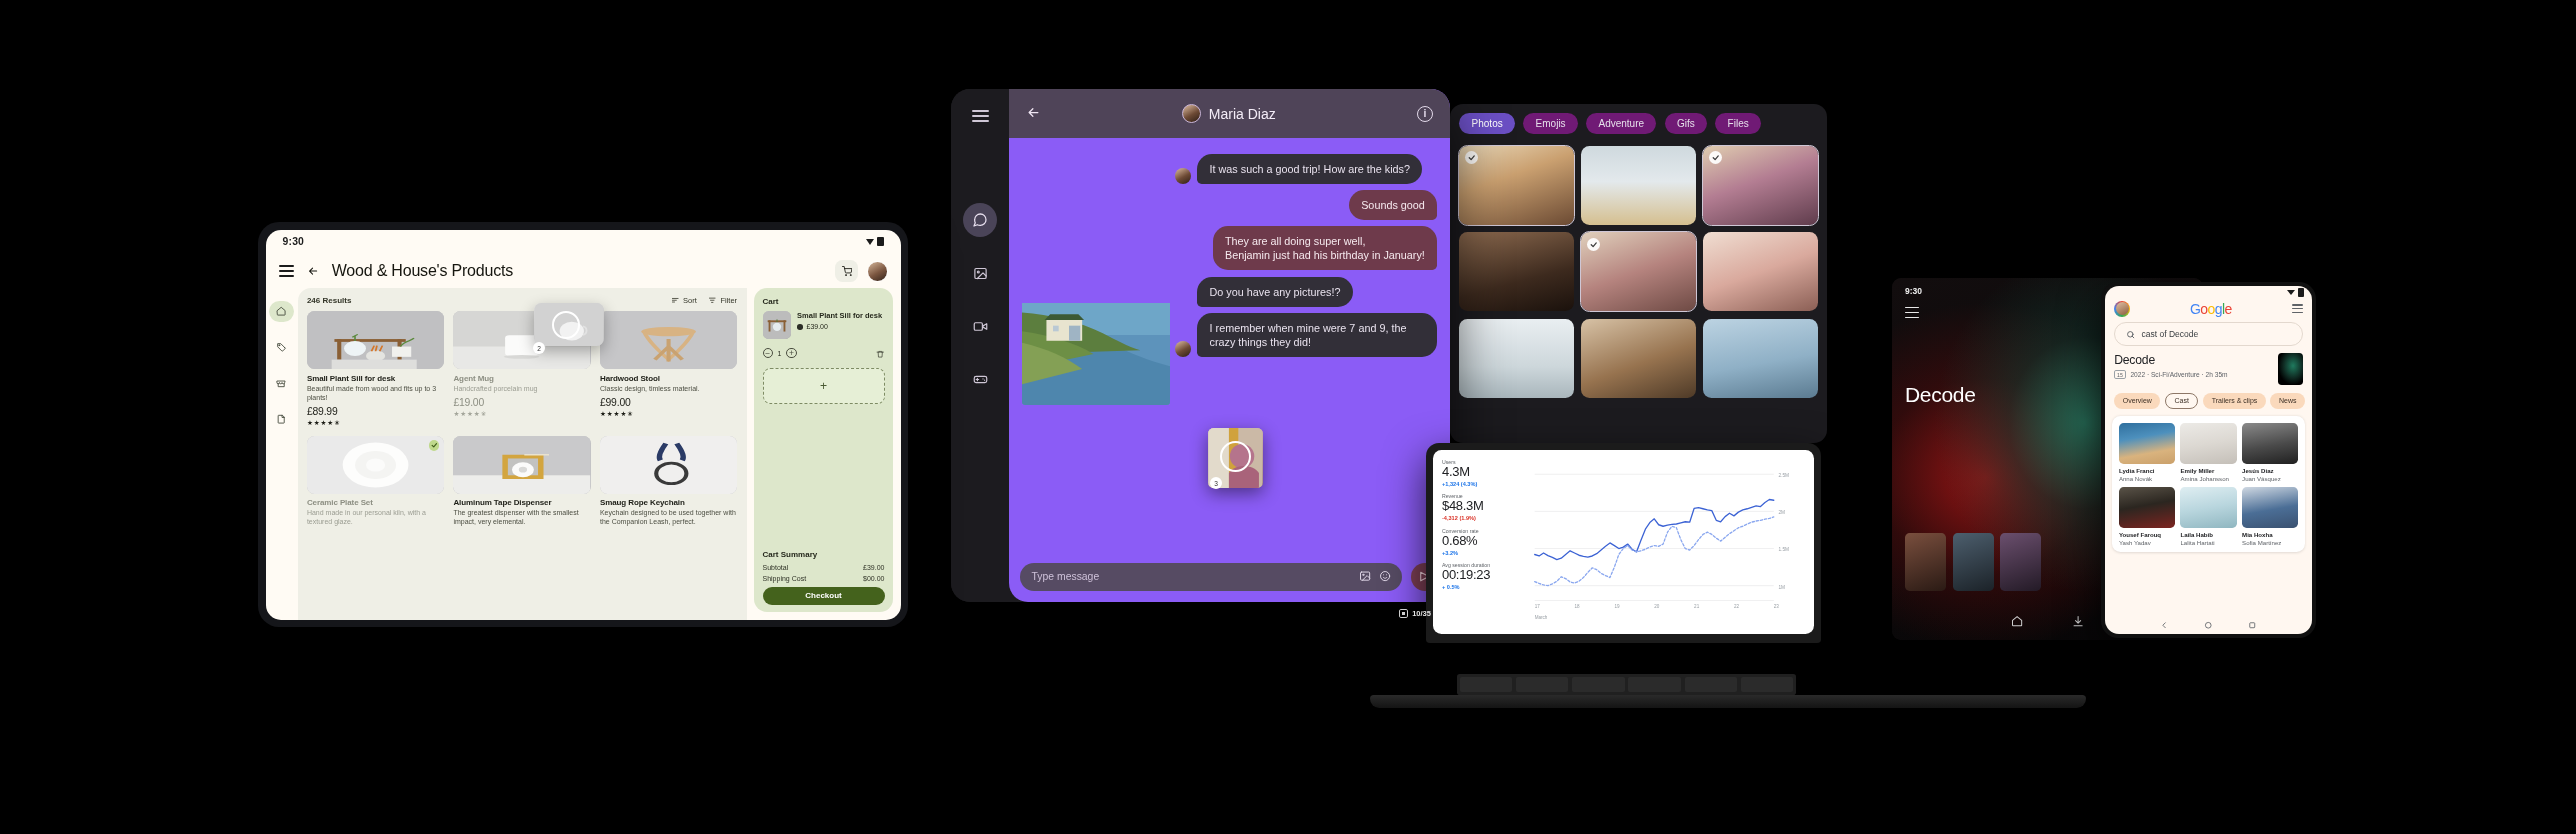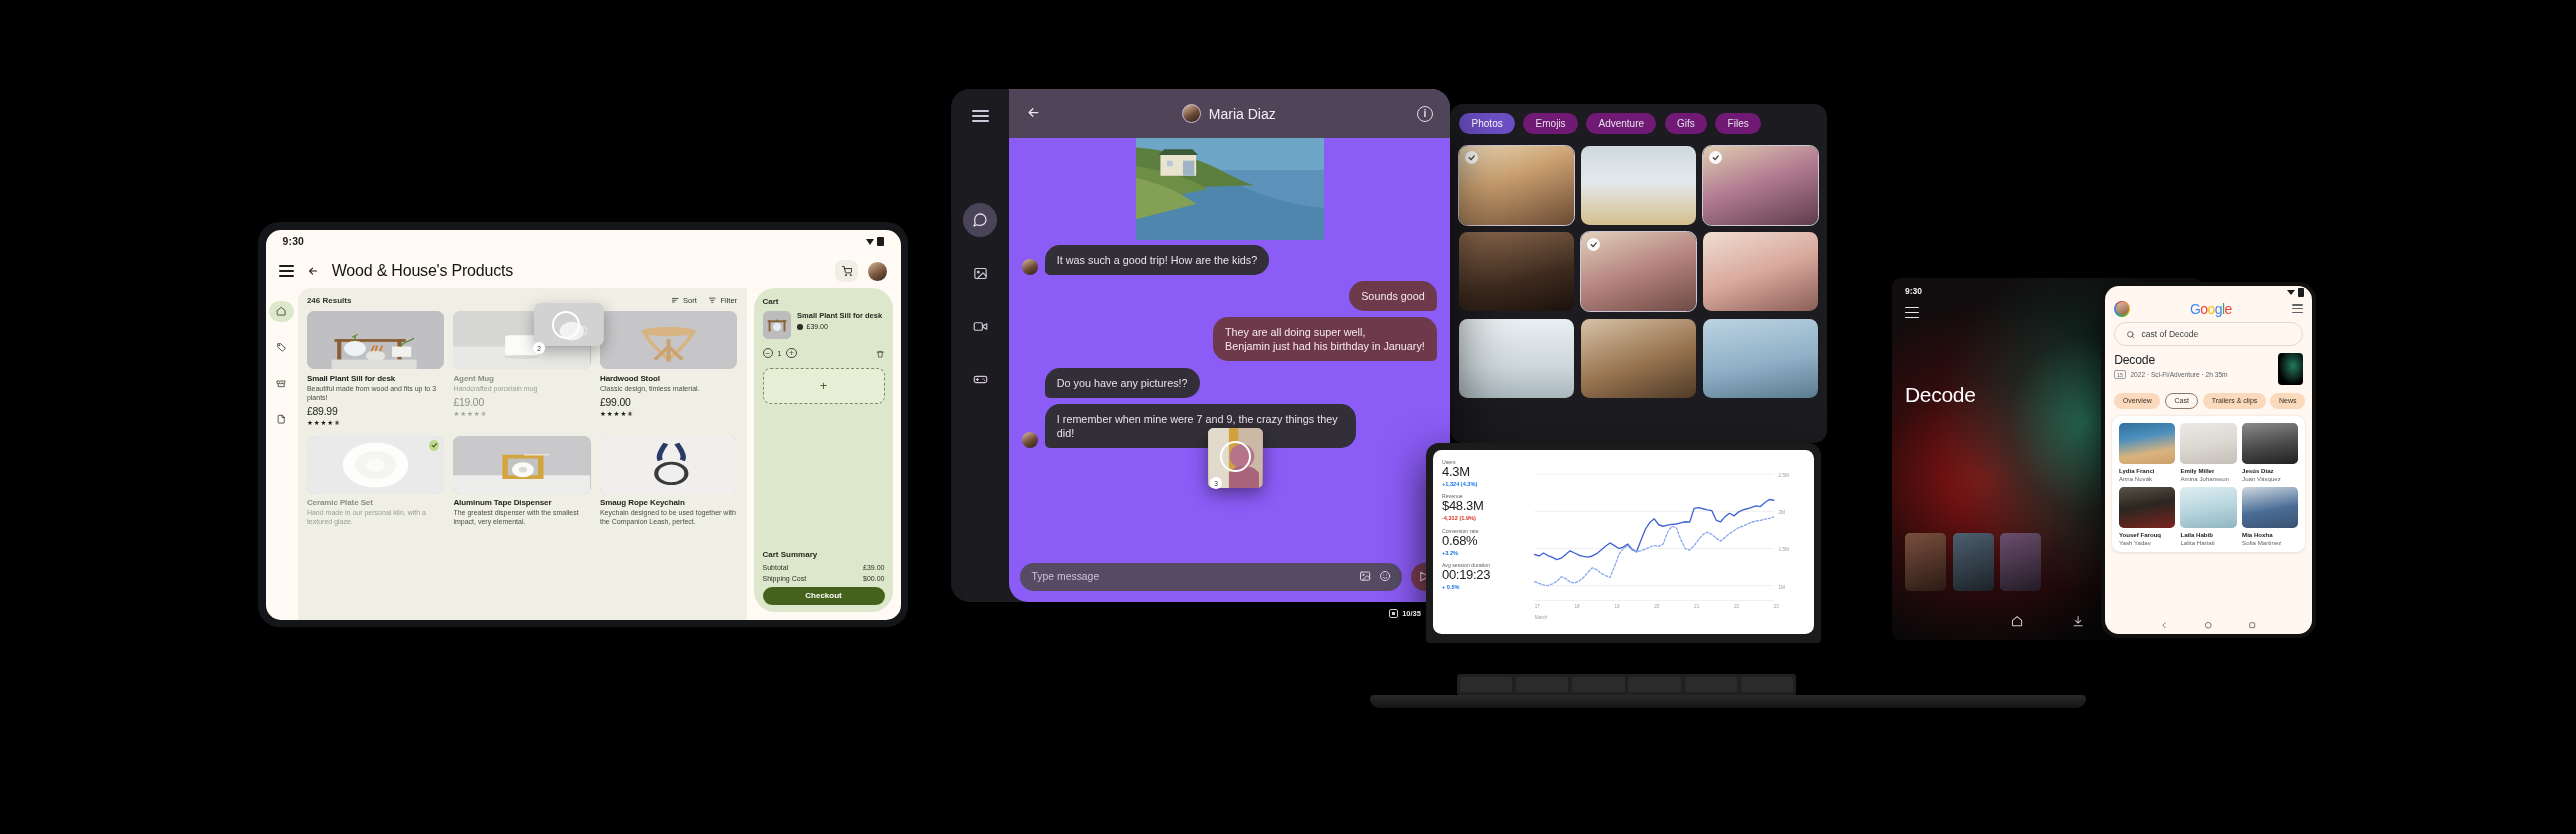--- a/index.html
+++ b/index.html
@@ -56,21 +56,21 @@
   .chk svg { display:block; }
   .p-name { font-size: 8px; font-weight: 700; color: #1d1e17; margin-top: 4.7px; letter-spacing: -0.1px; }
   .p-desc { font-size: 7px; color: #4c4e42; line-height: 1.28; margin-top: 1.9px; }
   .p-price { font-size: 10.4px; color: #1d1e17; margin-top: 3.8px; letter-spacing: -0.2px; }
   .stars { margin-top: 1.9px; font-size: 6.6px; color: #1d1e17; letter-spacing: 0.9px; }
   .card.muted .p-name, .card.muted .p-price { color: #8d8f83; }
   .card.muted .p-desc { color: #9b9d92; }
   .card.muted .stars { color: #a4a69b; }
 
   
-  .cart-panel { width: 139px; background: #DDE7CB; border-radius: 21px; margin: 0 7.5px 7.5px 7.5px; padding: 8.5px 8.5px 7.5px 8.5px; display: flex; flex-direction: column; }
+  .cart-panel { width: 139px; background: #DDE7CB; border-radius: 13px; margin: 0 7.5px 7.5px 7.5px; padding: 8.5px 8.5px 7.5px 8.5px; display: flex; flex-direction: column; }
   .cart-h { font-size: 8px; font-weight: 700; color: #26291d; margin-bottom: 5.6px; }
   .cart-item { display: flex; gap: 6.6px; }
   .cart-thumb { width: 28px; height: 28px; border-radius: 5.6px; background: linear-gradient(160deg,#cfcfcf,#9d9d9d); overflow:hidden; position:relative;}
   .cart-iname { font-size: 7.5px; font-weight: 700; color: #26291d; line-height: 1.25; }
   .cart-var { display: flex; align-items: center; gap: 3.8px; margin-top: 2.8px; }
   .swatch { width: 5.6px; height: 5.6px; border-radius: 50%; background: #2b2d26; }
   .cart-iprice { font-size: 7px; color: #26291d; }
   .qty-row { display: flex; align-items: center; gap: 4.7px; margin-top: 5.6px; }
   .qbtn { width: 10.4px; height: 10.4px; border-radius: 50%; border: 0.9px solid #4a4d3f; display: flex; align-items: center; justify-content: center; font-size: 8.5px; line-height: 1; color: #4a4d3f; }
   .qnum { font-size: 7px; color: #26291d; }
@@ -94,21 +94,21 @@
   .chat-rail .hamb2 i { height: 1.9px; background: #CFC7D6; border-radius: 1.9px; }
   .rail-btn { width: 34px; height: 34px; border-radius: 17px; display: flex; align-items: center; justify-content: center; margin-bottom: 19px; color: #CFC7D6; }
   .rail-btn.on { background: #4A4458; }
   .chat-col { flex: 1; background: #8b5cf6; display: flex; flex-direction: column; min-width: 0; border-radius: 19px 0 0 19px; }
   .chat-head { height: 49px; background: #4F4458; display: flex; align-items: center; padding: 0 17px; gap: 11.3px; }
   .chat-head .back { color: #EFE6F3; font-size: 17px; line-height: 1; }
   .chat-head .mid { flex: 1; display: flex; align-items: center; justify-content: center; gap: 7.5px; }
   .chat-av { width: 19px; height: 19px; border-radius: 50%; background: linear-gradient(150deg,#e0c0a4,#6d4a35 55%,#2b1d15); border: 0.9px solid #cbb7d8; }
   .chat-name { font-size: 14px; color: #F3ECF7; }
   .info-ico { width: 16px; height: 16px; border-radius: 50%; border: 1.4px solid #E3DAEA; color: #E3DAEA; font-size: 10.4px; display: flex; align-items: center; justify-content: center; font-weight:700;}
-  .chat-body { flex: 1; padding: 0 13px 0 13px; display: flex; flex-direction: column; gap: 5px; overflow: hidden; }
+  .chat-body { flex: 1; padding: 0 13px 0 13px; display: flex; flex-direction: row; gap: 5px; overflow: hidden; margin-top: 16px; }
   .hero-img { width: 188px; height: 102px; align-self: center; margin-top: 0; border-radius: 0 0 3.8px 3.8px; overflow:hidden;
     background:
       linear-gradient(180deg,#6d9fc4 0%,#5b8fb8 40%,#4a7ea8 100%); position: relative; }
   .msg-row { display: flex; align-items: flex-end; gap: 6.6px; }
   .msg-row.me { justify-content: flex-end; }
   .m-av { width: 16px; height: 16px; border-radius: 50%; flex-shrink: 0; background: linear-gradient(150deg,#e0c0a4,#6d4a35 55%,#2b1d15); }
   .bub { max-width: 311px; padding: 7.5px 12.2px; border-radius: 15px; font-size: 10.8px; line-height: 1.35; }
   .bub.them { background: #322F38; color: #E9E2EE; border-bottom-left-radius: 4.7px; }
   .bub.mine { background: #6E3A4B; color: #F6E9EE; border-bottom-right-radius: 4.7px; }
   .chat-input-row { padding: 9.4px 11.3px 11.3px 11.3px; display: flex; align-items: center; gap: 8.5px; }
@@ -139,21 +139,21 @@
   .met .lab { font-size: 5.2px; color: #5f6368; }
   .met .val { font-size: 13px; color: #202124; letter-spacing: -0.3px; line-height: 1.15; }
   .met .dl { font-size: 5.6px; font-weight: 700; margin-top: 0.9px; }
   .up { color: #1a73e8; }
   .dn { color: #d93025; }
   .plot { flex: 1; position: relative; min-width: 0; }
   .plot svg { display: block; width: 100%; height: 100%; }
   .lap-base { position: absolute; left: 0; bottom: 17px; width: 716px; height: 13px; background: linear-gradient(180deg,#2a2a2a,#141414); border-radius: 3.8px 3.8px 9.4px 9.4px; }
   .lap-keys { position: absolute; left: 87px; bottom: 30px; width: 339px; height: 21px; background: #202020; border-radius: 2.8px; display:flex; gap:3.8px; padding:2.8px; }
   .lap-keys span { flex:1; background:#2b2b2b; border-radius:1.9px; }
-  .lap-badge { position: absolute; left: 19px; top: 166px; display: flex; align-items: center; gap: 4.7px; z-index: 3; }
+  .lap-badge { position: absolute; left: 29px; top: 166px; display: flex; align-items: center; gap: 4.7px; z-index: 3; }
   .lap-badge .sq { width: 8.5px; height: 8.5px; border: 1.2px solid #cfcfcf; border-radius: 1.9px; display:flex;align-items:center;justify-content:center;}
   .lap-badge .sq i { width: 2.8px; height: 2.8px; background: #cfcfcf; display:block;}
   .lap-badge .tx { font-size: 7.5px; color: #e3e3e3; font-weight: 600; }
 
   
   #tv { left: 1892px; top: 278px; width: 311px; height: 362px; z-index: 3; }
   .tv-screen { width: 100%; height: 100%; background: #0d0b0c; border-radius: 9.4px; overflow: hidden; position: relative; }
   .tv-bg { position: absolute; inset: 0; background:
       radial-gradient(ellipse at 62% 40%, rgba(36,120,96,.85) 0%, rgba(20,60,50,.5) 28%, rgba(0,0,0,0) 55%),
       radial-gradient(ellipse at 30% 55%, rgba(170,22,22,.85) 0%, rgba(90,12,12,.45) 35%, rgba(0,0,0,0) 62%),

